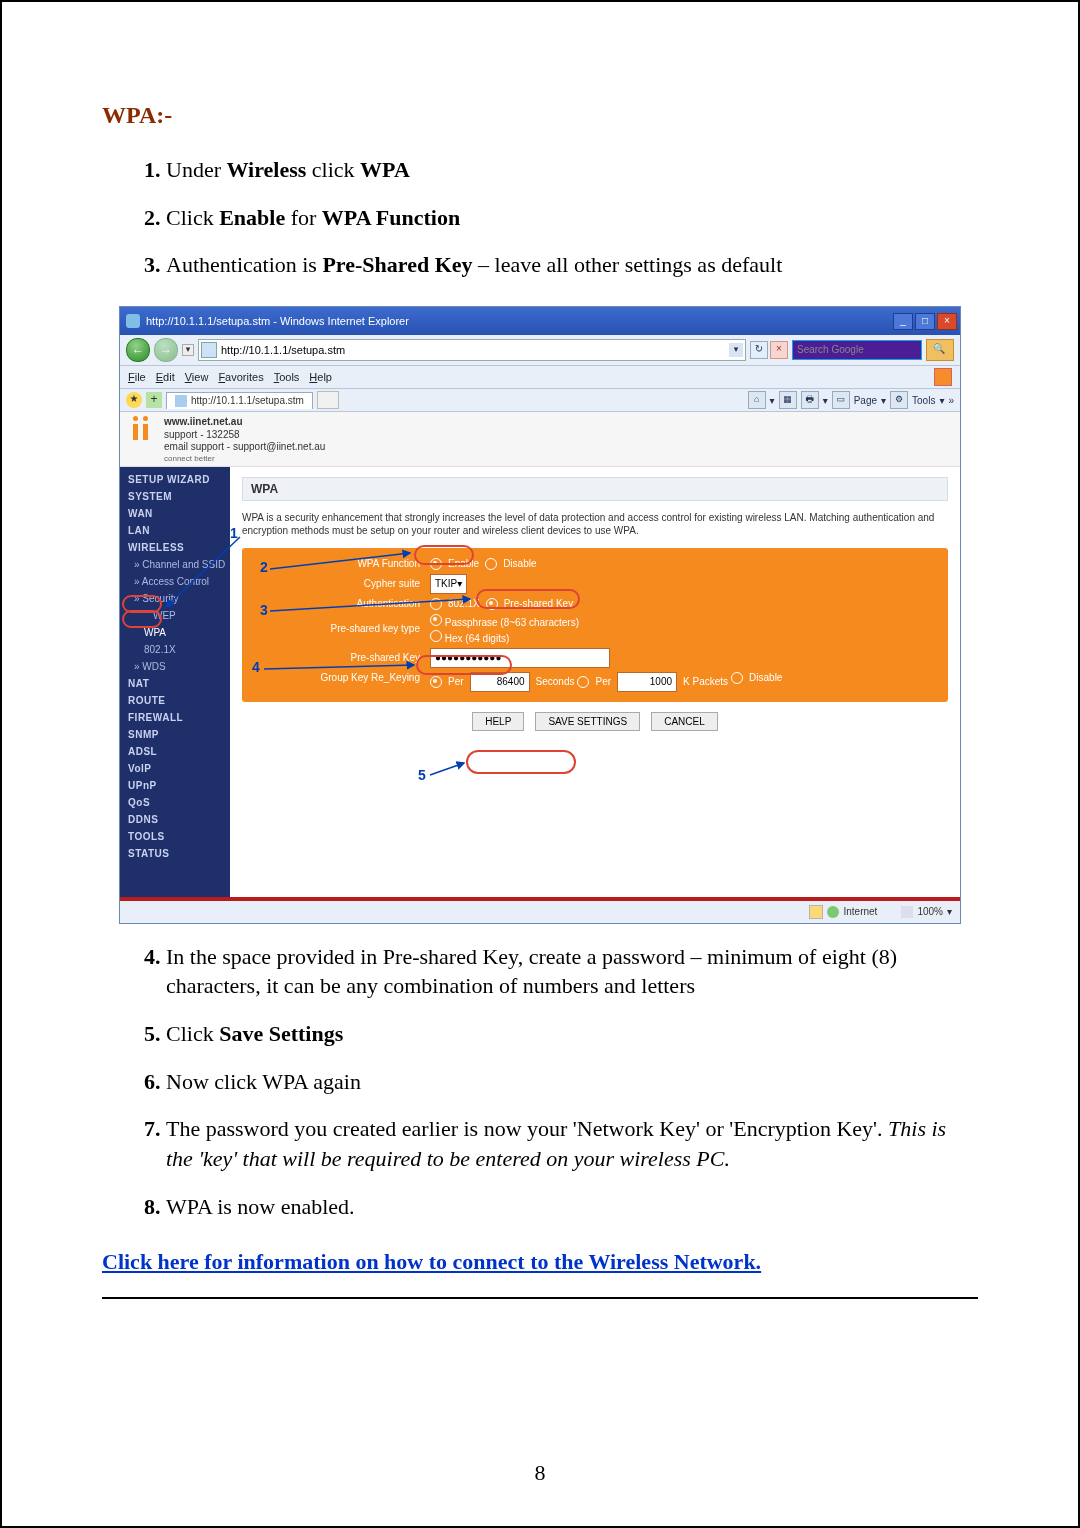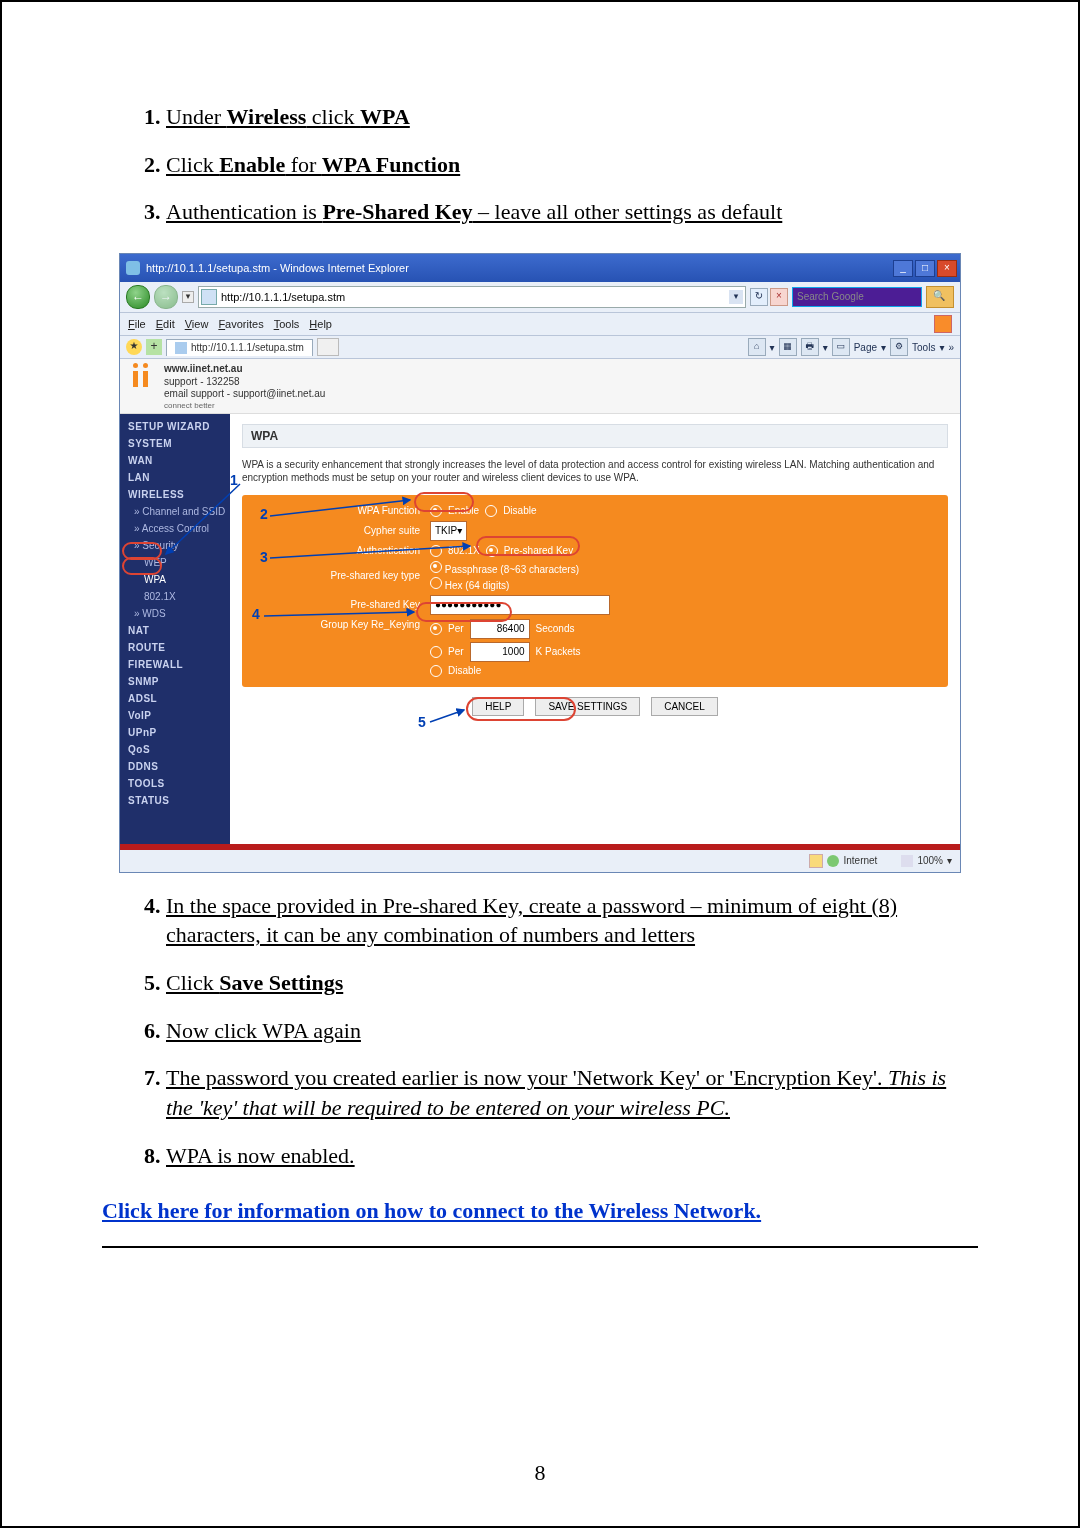--- a/index.html
+++ b/index.html
@@ -26,21 +26,20 @@
   }
   ol.steps {
     list-style: decimal;
     font-size: 22px;
     margin: 0 0 26px 0;
     padding-left: 64px;
   }
   ol.steps li {
     margin-bottom: 18px;
     line-height: 1.35;
-    text-decoration: underline;
   }
   ol.steps .num-bold::marker { font-weight: bold; }
   .b { font-weight: bold; }
   .shot {
     margin: 6px 0 18px 0;
   }
   .ie-window {
     border: 1px solid #6a87b5;
     width: 840px;
     margin: 0 auto;
@@ -195,41 +194,42 @@
   .callout {
     position:absolute; color:#003fb3; font-weight:bold; font-size:14px;
     font-family:Arial,sans-serif;
   }
   .ring {
     position:absolute; border:2px solid #d43; border-radius:50%;
     background:transparent;
   }
   .ie-status {
     display:flex; justify-content:flex-end; align-items:center;
-    background:#e9eff8; border-top:6px solid #b91c1c;
+    background:#e9eff8; border-top:4px solid #b91c1c;
     padding:2px 8px; font-size:10px; gap:24px; height:18px;
     color:#333;
   }
   .ie-status .itm { display:flex; align-items:center; gap:4px;}
   .ie-status .ic { width:12px;height:12px; display:inline-block;}
   .link-line {
     margin-top: 28px; font-size:22px;
   }
   .link-line a { color:#0033cc; text-decoration: underline; font-weight: bold; }
   hr.rule { border:none; border-top:2px solid #000; margin-top:22px;}
   .page-num {
     position:absolute; bottom:40px; left:0; width:100%; text-align:center; font-size:22px;
   }
   svg.arrow { position:absolute; overflow:visible; }
 </style>
 </head>
 <body>
 
 <div class="page">
 
+  <div class="heading">WPA:-</div>
 
   <ol class="steps">
     <li class="num-bold">
       <span>Under </span><span class="b">Wireless</span><span> click </span><span class="b">WPA</span>
     </li>
     <li class="num-bold">
       <span>Click </span><span class="b">Enable</span><span> for </span><span class="b">WPA Function</span>
     </li>
     <li class="num-bold">
       <span>Authentication is </span><span class="b">Pre-Shared Key</span><span> – leave all other settings as default</span>
@@ -324,21 +324,21 @@
       <div class="router-body">
         <div class="r-side">
           <div class="itm sec">SETUP WIZARD</div>
           <div class="itm sec">SYSTEM</div>
           <div class="itm sec">WAN</div>
           <div class="itm sec">LAN</div>
           <div class="itm sec">WIRELESS</div>
           <div class="itm sub">» Channel and SSID</div>
           <div class="itm sub">» Access Control</div>
           <div class="itm sub">» Security</div>
-          <div class="itm sub" id="side-wep" style="padding-left:24px;">WEP</div>
+          <div class="itm sub" id="side-wep" style="padding-left:33px;">WEP</div>
           <div class="itm sub hot" id="side-wpa" style="padding-left:24px;">WPA</div>
           <div class="itm sub" style="padding-left:24px;">802.1X</div>
           <div class="itm sub">» WDS</div>
           <div class="itm sec">NAT</div>
           <div class="itm sec">ROUTE</div>
           <div class="itm sec">FIREWALL</div>
           <div class="itm sec">SNMP</div>
           <div class="itm sec">ADSL</div>
           <div class="itm sec">VoIP</div>
           <div class="itm sec">UPnP</div>
@@ -387,21 +387,21 @@
               </div>
             </div>
             <div class="row">
               <div class="lab">Pre-shared Key</div>
               <div class="val">
                 <span id="f-pkey" class="inp wide">●●●●●●●●●●●</span>
               </div>
             </div>
             <div class="row" style="align-items:flex-start;">
               <div class="lab">Group Key Re_Keying</div>
-              <div class="val" style="flex-direction:column;align-items:flex-start;gap:3px;">
+              <div class="val" style="flex-direction:row;align-items:flex-start;gap:3px;">
                 <div style="display:flex;gap:6px;align-items:center;">
                   <span class="radio sel"></span>
                   <span>Per</span>
                   <span class="inp sm">86400</span>
                   <span>Seconds</span>
                 </div>
                 <div style="display:flex;gap:6px;align-items:center;">
                   <span class="radio"></span>
                   <span>Per</span>
                   <span class="inp sm">1000</span>

